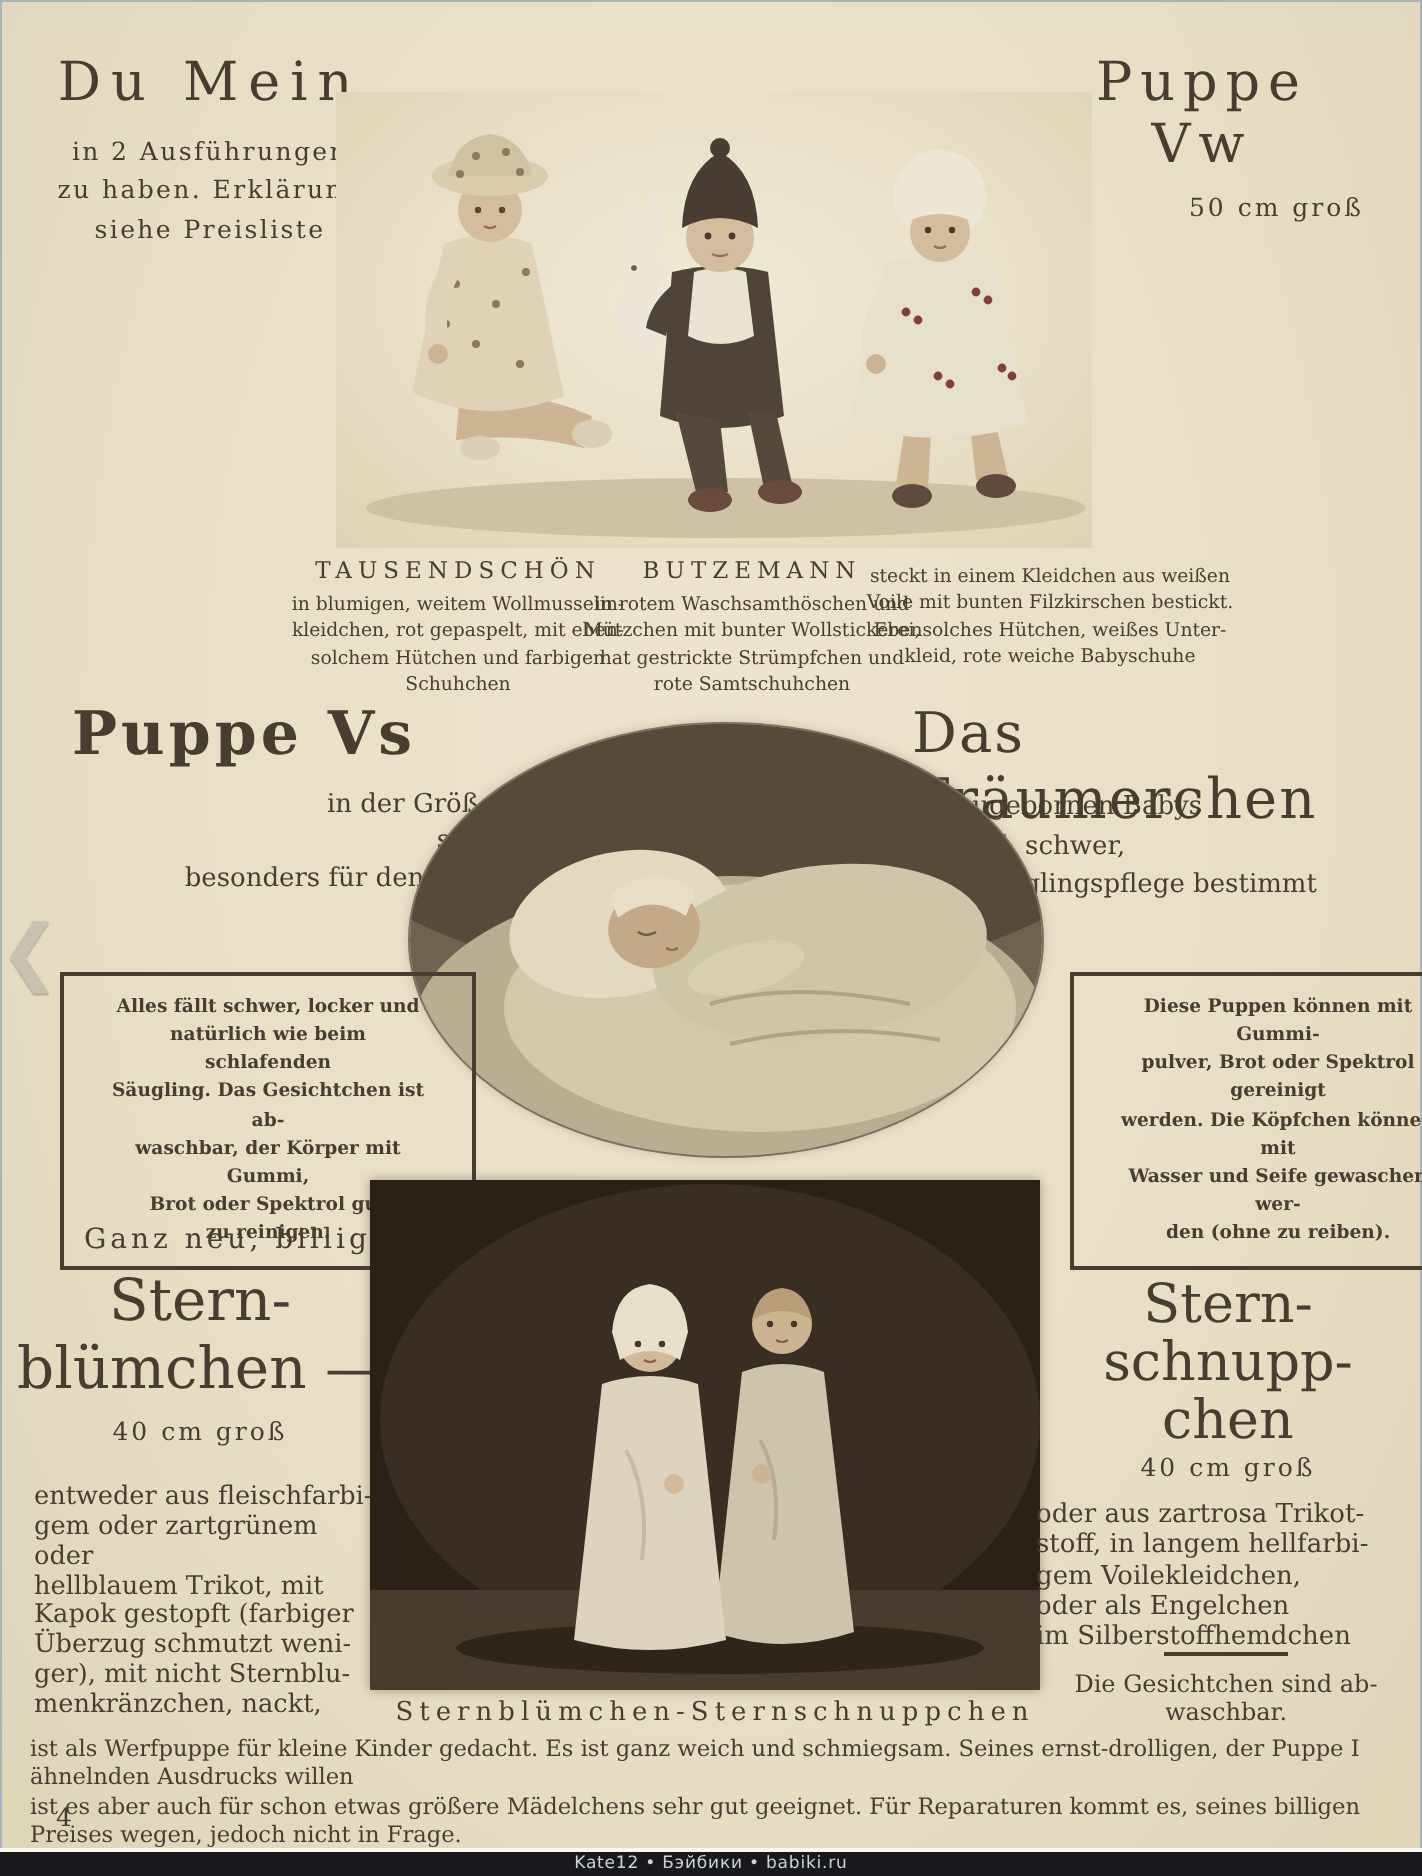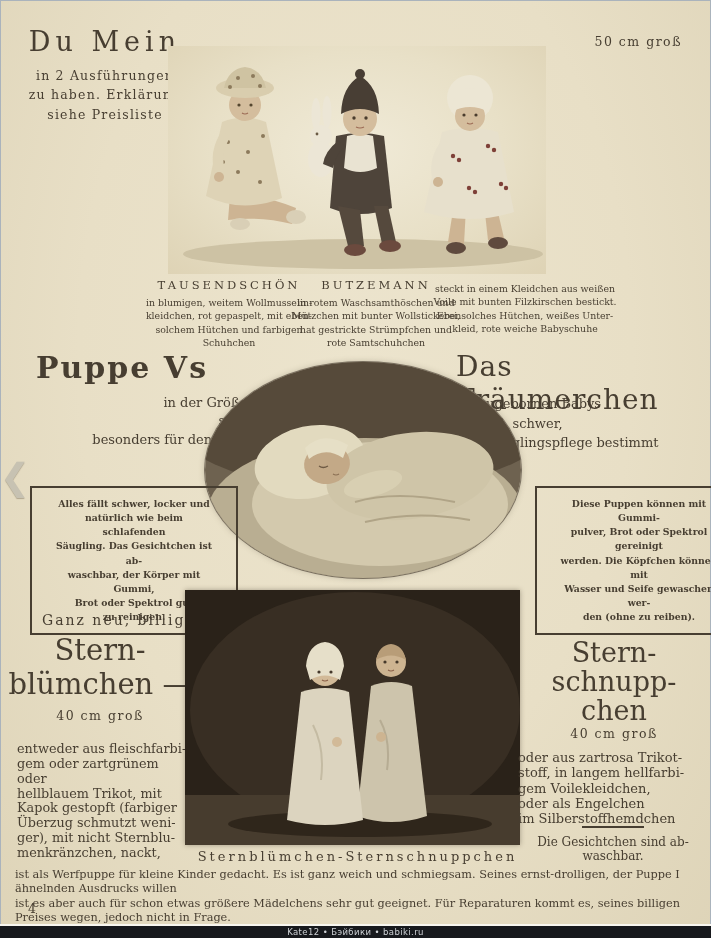--- a/index.html
+++ b/index.html
@@ -70,20 +70,21 @@
 
 <div class="page">
 
   <div class="hdr-left">
     <div class="title">Du Mein</div>
     <div class="sub pre">in 2 Ausführungen
 zu haben. Erklärung
 siehe Preisliste</div>
   </div>
   <div class="hdr-right">
+    <div class="title">Puppe Vw</div>
     <div class="sub">50 cm groß</div>
   </div>
 
   <div class="photo-top">
     <svg viewBox="0 0 378 228">
       <ellipse cx="195" cy="208" rx="180" ry="15" fill="#cdc2a4"></ellipse>
 
       <g>
         <path d="M62 150 Q95 148 128 162 L124 178 Q92 170 60 174 Z" fill="#cdb493"></path>
         <ellipse cx="128" cy="171" rx="10" ry="7" fill="#d9cfb6"></ellipse>

